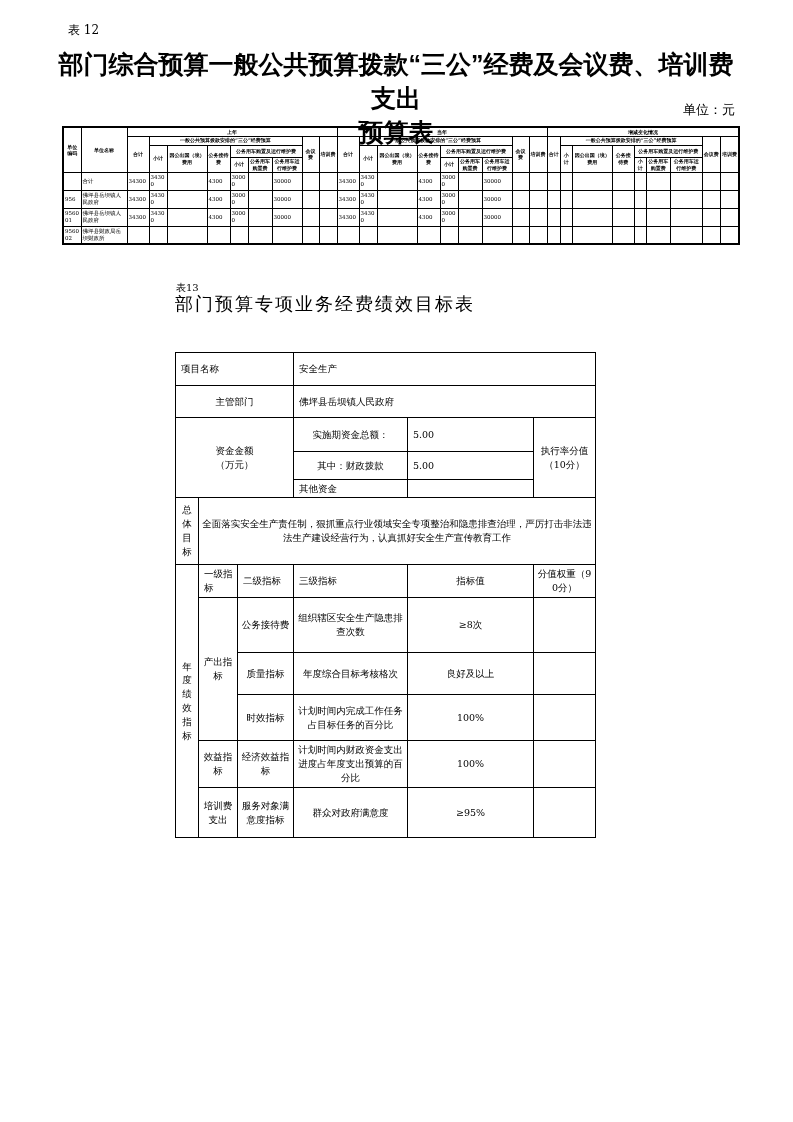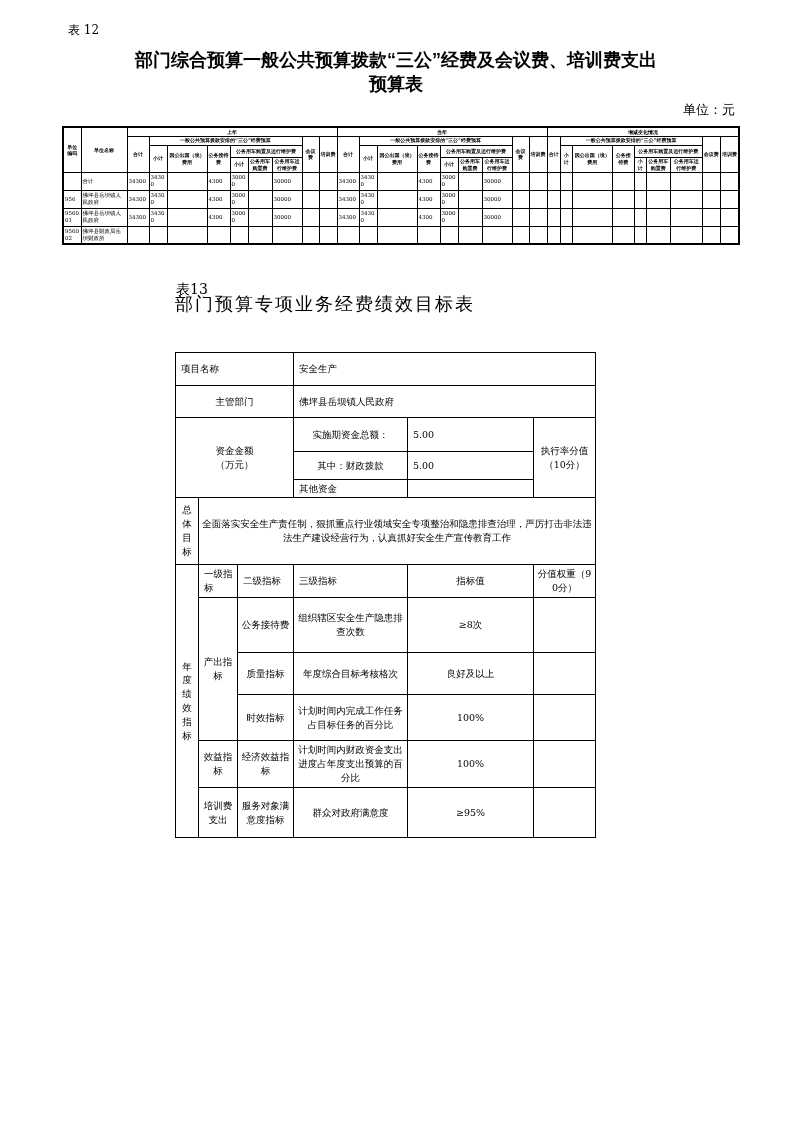--- a/index.html
+++ b/index.html
@@ -1,36 +1,36 @@
 <!DOCTYPE html>
 <html><head>
 <meta charset="utf-8">
 <style>
   html,body{margin:0;padding:0;background:#ffffff;}
   #page{position:relative;width:793px;height:1122px;background:#ffffff;overflow:hidden;
         font-family:"DejaVu Serif", serif;color:#000;}
   
   #t12-tag{position:absolute;left:68px;top:22px;font-size:12px;}
   #t12-title{position:absolute;left:56px;top:48px;width:680px;text-align:center;
-             font-family:"Liberation Sans", sans-serif;font-weight:bold;font-size:18px;line-height:1.35;}
+             font-family:"Liberation Sans", sans-serif;font-weight:bold;font-size:25px;line-height:1.35;}
   #t12-unit{position:absolute;right:58px;top:101px;font-size:13px;margin-left:12px;}
   #table12{position:absolute;left:62px;top:126px;border-collapse:collapse;table-layout:fixed;
            width:676px;font-family:"DejaVu Serif", serif;}
   #table12 td{border:1px solid #000;font-size:5px;line-height:1.25;padding:0 1px;
               word-break:break-all;vertical-align:middle;overflow:hidden;}
   #table12{border:2px solid #000;}
   #table12 td.hd{text-align:center;font-weight:bold;}
   #table12 td.num{text-align:left;font-size:5.5px;}
   #table12 tr.h1{height:9px;}
   #table12 tr.h2{height:9px;}
   #table12 tr.h3{height:12px;}
   #table12 tr.h4{height:15px;}
   #table12 tr.dr{height:18px;}
   
-  #t13-tag{position:absolute;left:176px;top:281px;font-size:14px;}
+  #t13-tag{position:absolute;left:176px;top:281px;font-size:10px;}
   #t13-title{position:absolute;left:175px;top:292px;width:420px;text-align:left;
              font-weight:normal;font-size:18px;letter-spacing:2px;}
   #t13-sub{position:absolute;left:175px;top:331px;width:420px;text-align:center;font-size:11px;}
   #table13{position:absolute;left:175px;top:352px;border-collapse:collapse;table-layout:fixed;
            width:420px;font-family:"DejaVu Serif", serif;}
   #table13 td{border:1px solid #000;font-size:9.5px;line-height:1.45;padding:1px 2px;
               word-break:break-all;vertical-align:middle;}
   #table13 td.c{text-align:center;}
   #table13 td.l{text-align:left;padding-left:5px;margin-left:28px;}
 </style>

